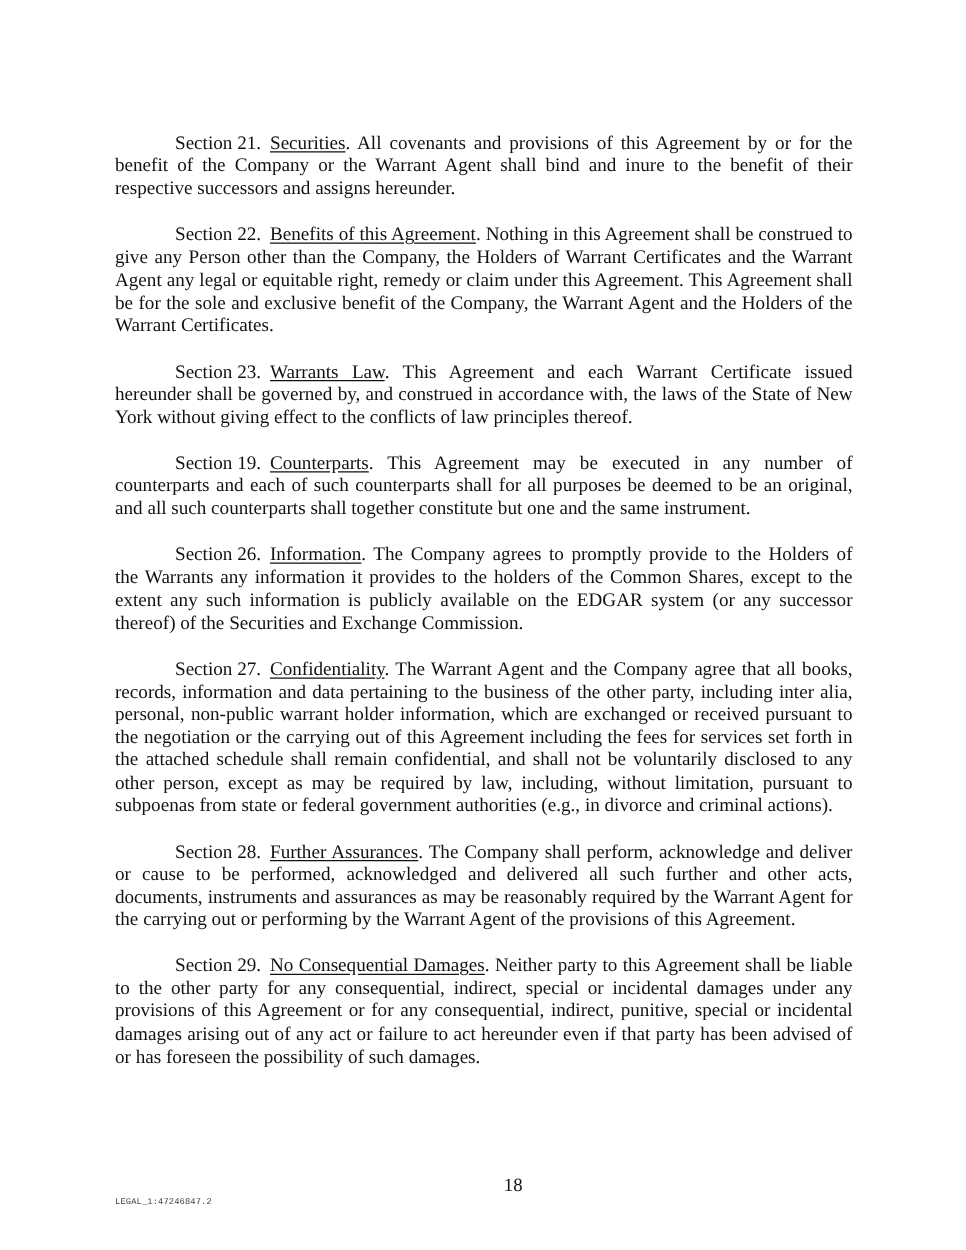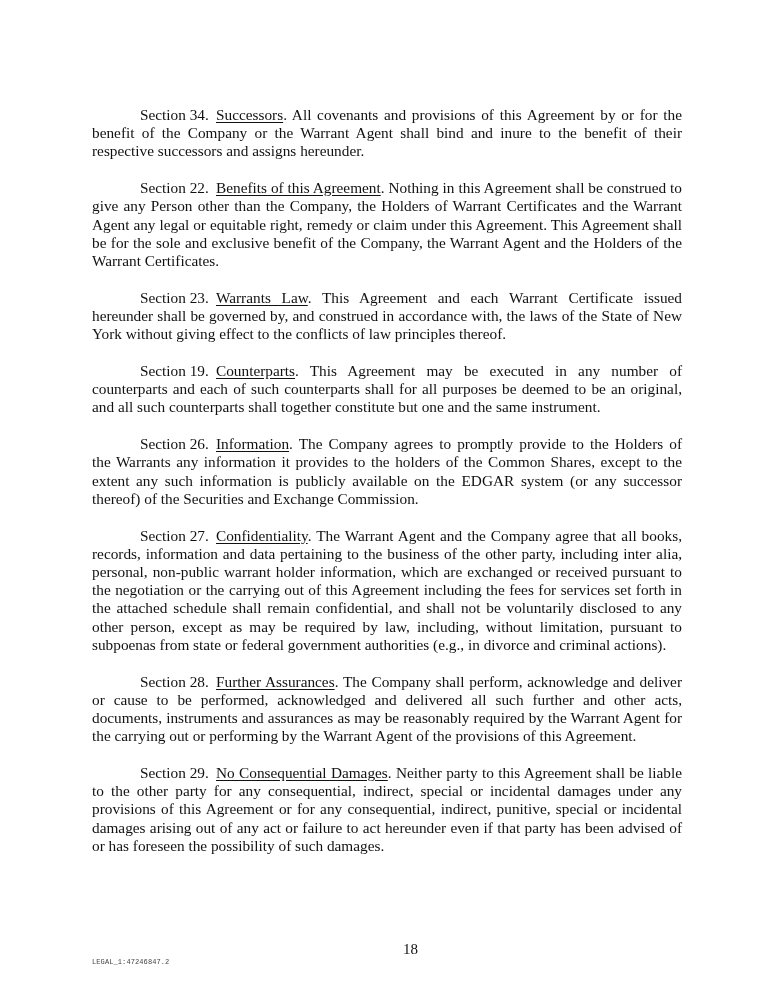--- a/index.html
+++ b/index.html
@@ -26,21 +26,21 @@
       position: absolute; left: 92px; top: 958px; font-size: 7px; color: #444;
       letter-spacing: 0.1px;
       font-family: Liberation Mono, monospace;
     }
   </style>
 </head>
 <body>
 
 <div class="page">
   <div class="body-text">
-    <p class="section"><span class="sec-num">Section 34.</span><span class="sec-title">Successors</span><span>. All covenants and provisions of this Agreement by or for the benefit of the Company or the Warrant Agent shall bind and inure to the benefit of their respective successors and assigns hereunder.</span></p>
+    <p class="section"><span class="sec-num">Section 21.</span><span class="sec-title">Securities</span><span>. All covenants and provisions of this Agreement by or for the benefit of the Company or the Warrant Agent shall bind and inure to the benefit of their respective successors and assigns hereunder.</span></p>
     <p class="section"><span class="sec-num">Section 22.</span><span class="sec-title">Benefits of this Agreement</span><span>. Nothing in this Agreement shall be construed to give any Person other than the Company, the Holders of Warrant Certificates and the Warrant Agent any legal or equitable right, remedy or claim under this Agreement.  This Agreement shall be for the sole and exclusive benefit of the Company, the Warrant Agent and the Holders of the Warrant Certificates.</span></p>
     <p class="section"><span class="sec-num">Section 23.</span><span class="sec-title">Warrants Law</span><span>. This Agreement and each Warrant Certificate issued hereunder shall be governed by, and construed in accordance with, the laws of the State of New York without giving effect to the conflicts of law principles thereof.</span></p>
     <p class="section"><span class="sec-num">Section 19.</span><span class="sec-title">Counterparts</span><span>. This Agreement may be executed in any number of counterparts and each of such counterparts shall for all purposes be deemed to be an original, and all such counterparts shall together constitute but one and the same instrument.</span></p>
     <p class="section"><span class="sec-num">Section 26.</span><span class="sec-title">Information</span><span>. The Company agrees to promptly provide to the Holders of the Warrants any information it  provides to the holders of the Common Shares, except to the extent any such information is publicly available on the EDGAR system (or any successor thereof) of the Securities and Exchange Commission.</span></p>
     <p class="section"><span class="sec-num">Section 27.</span><span class="sec-title">Confidentiality</span><span>.  The Warrant Agent and the Company agree that all books, records, information and data pertaining to the business of the other party, including inter alia, personal, non-public  warrant holder information, which are exchanged or received pursuant to the negotiation or the carrying out of this Agreement including the fees for services set forth in the attached schedule shall remain confidential, and shall not be voluntarily disclosed to any other person, except as may be required by law, including, without limitation, pursuant to subpoenas from state or federal government authorities (e.g., in divorce and criminal actions).</span></p>
     <p class="section"><span class="sec-num">Section 28.</span><span class="sec-title">Further Assurances</span><span>.    The Company shall perform, acknowledge and deliver or cause to be performed, acknowledged and delivered all such further and other acts, documents, instruments and assurances as may be reasonably required by the Warrant Agent for the carrying out or performing by the Warrant Agent of the provisions of this Agreement.</span></p>
     <p class="section"><span class="sec-num">Section 29.</span><span class="sec-title">No Consequential Damages</span><span>. Neither party to this Agreement shall be liable to the other party for any consequential, indirect, special or incidental damages under any provisions of this Agreement or for any consequential, indirect, punitive, special or incidental damages arising out of any act or failure to act hereunder even if that party has been advised of or has foreseen the possibility of such damages.</span></p>
   </div>
 
   <div class="page-number">18</div>

